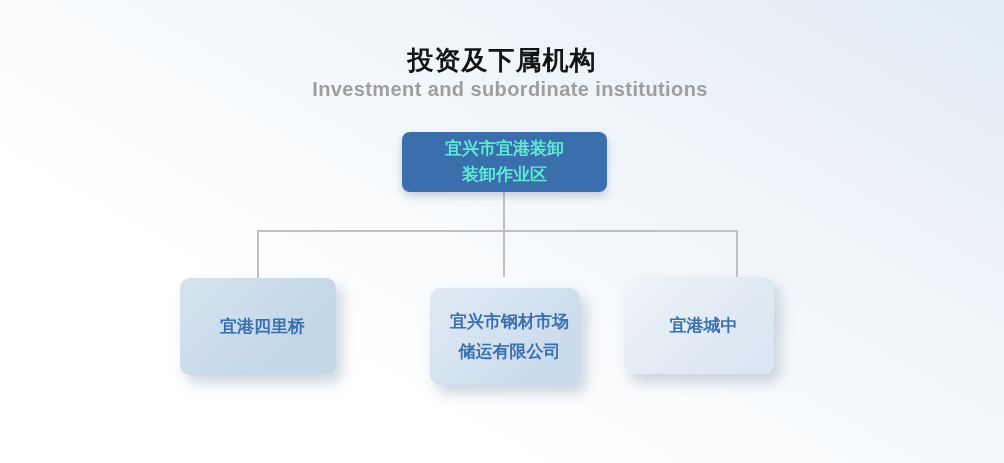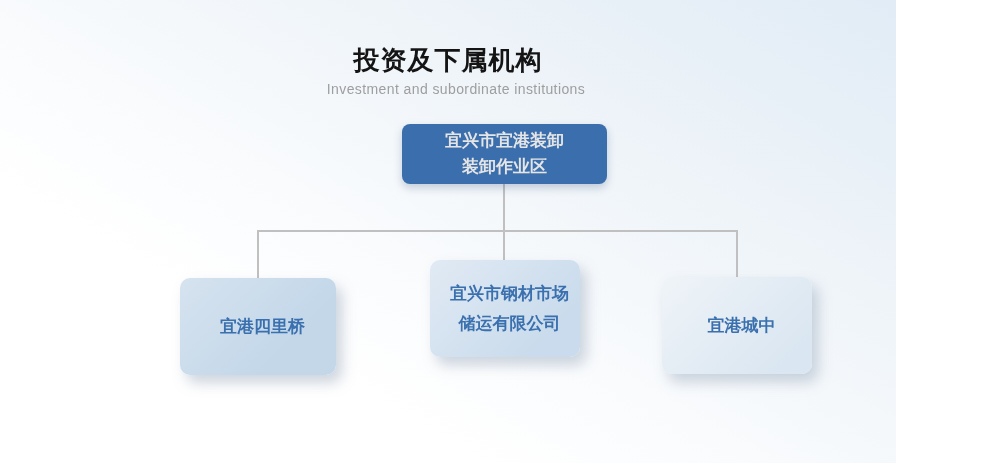--- a/index.html
+++ b/index.html
@@ -2,42 +2,42 @@
 <html><head>
 <meta charset="utf-8">
 <style>
   * { margin: 0; padding: 0; box-sizing: border-box; }
   html, body { width: 1004px; height: 463px; overflow: hidden; }
   body {
     font-family: "Liberation Sans", "DejaVu Sans", sans-serif;
   }
   .stage {
     position: relative;
-    width: 896px;
+    width: 1004px;
     height: 463px;
     background: linear-gradient(210deg, #e1ecf6 0%, #edf3f8 28%, #f9fbfd 55%, #ffffff 72%);
   }
   .header {
     position: absolute;
     top: 44px;
     left: 0;
     width: 100%;
     text-align: center;
   }
   .title {
     font-size: 26px;
     font-weight: 700;
     color: #141414;
     letter-spacing: 1px;
     line-height: 32px;
   }
   .subtitle {
     margin-top: 4px;
-    font-size: 14px;
-    font-weight: 400;
+    font-size: 20px;
+    font-weight: 700;
     color: #9e9e9e;
     letter-spacing: 0.4px;
     line-height: 18px;
     margin-left: 16px;
   }
   .connectors {
     position: absolute;
     top: 0;
     left: 0;
     width: 1004px;
@@ -48,26 +48,26 @@
     position: absolute;
     display: flex;
     flex-direction: column;
     align-items: center;
     justify-content: center;
     text-align: center;
     font-weight: 700;
   }
   .node-root {
     left: 402px;
-    top: 124px;
+    top: 132px;
     width: 205px;
     height: 60px;
     background: #3a6ead;
     border-radius: 8px;
-    color: #e5e5e5;
+    color: #5eead4;
     font-size: 17px;
     line-height: 26px;
     box-shadow: 0 4px 9px rgba(60, 90, 130, 0.28);
   }
   .node-child {
     width: 156px;
     height: 97px;
     border-radius: 10px;
     color: #3b70af;
     font-size: 17px;
@@ -75,26 +75,26 @@
     box-shadow: 6px 8px 14px rgba(115, 135, 160, 0.35);
     padding-left: 9px;
   }
   .node-child-1 {
     left: 180px;
     top: 278px;
     background: linear-gradient(135deg, #d6e3ef 0%, #c3d7e9 70%);
   }
   .node-child-2 {
     left: 430px;
-    top: 260px;
+    top: 288px;
     width: 150px;
     background: linear-gradient(135deg, #e1eaf4 0%, #c9dbec 80%);
   }
   .node-child-3 {
-    left: 662px;
+    left: 624px;
     top: 277px;
     width: 150px;
     background: linear-gradient(135deg, #eff4f8 0%, #dae6f1 85%);
   }
   .node-line { display: block; }
 </style>
 </head>
 <body>
 
 <div class="stage">

